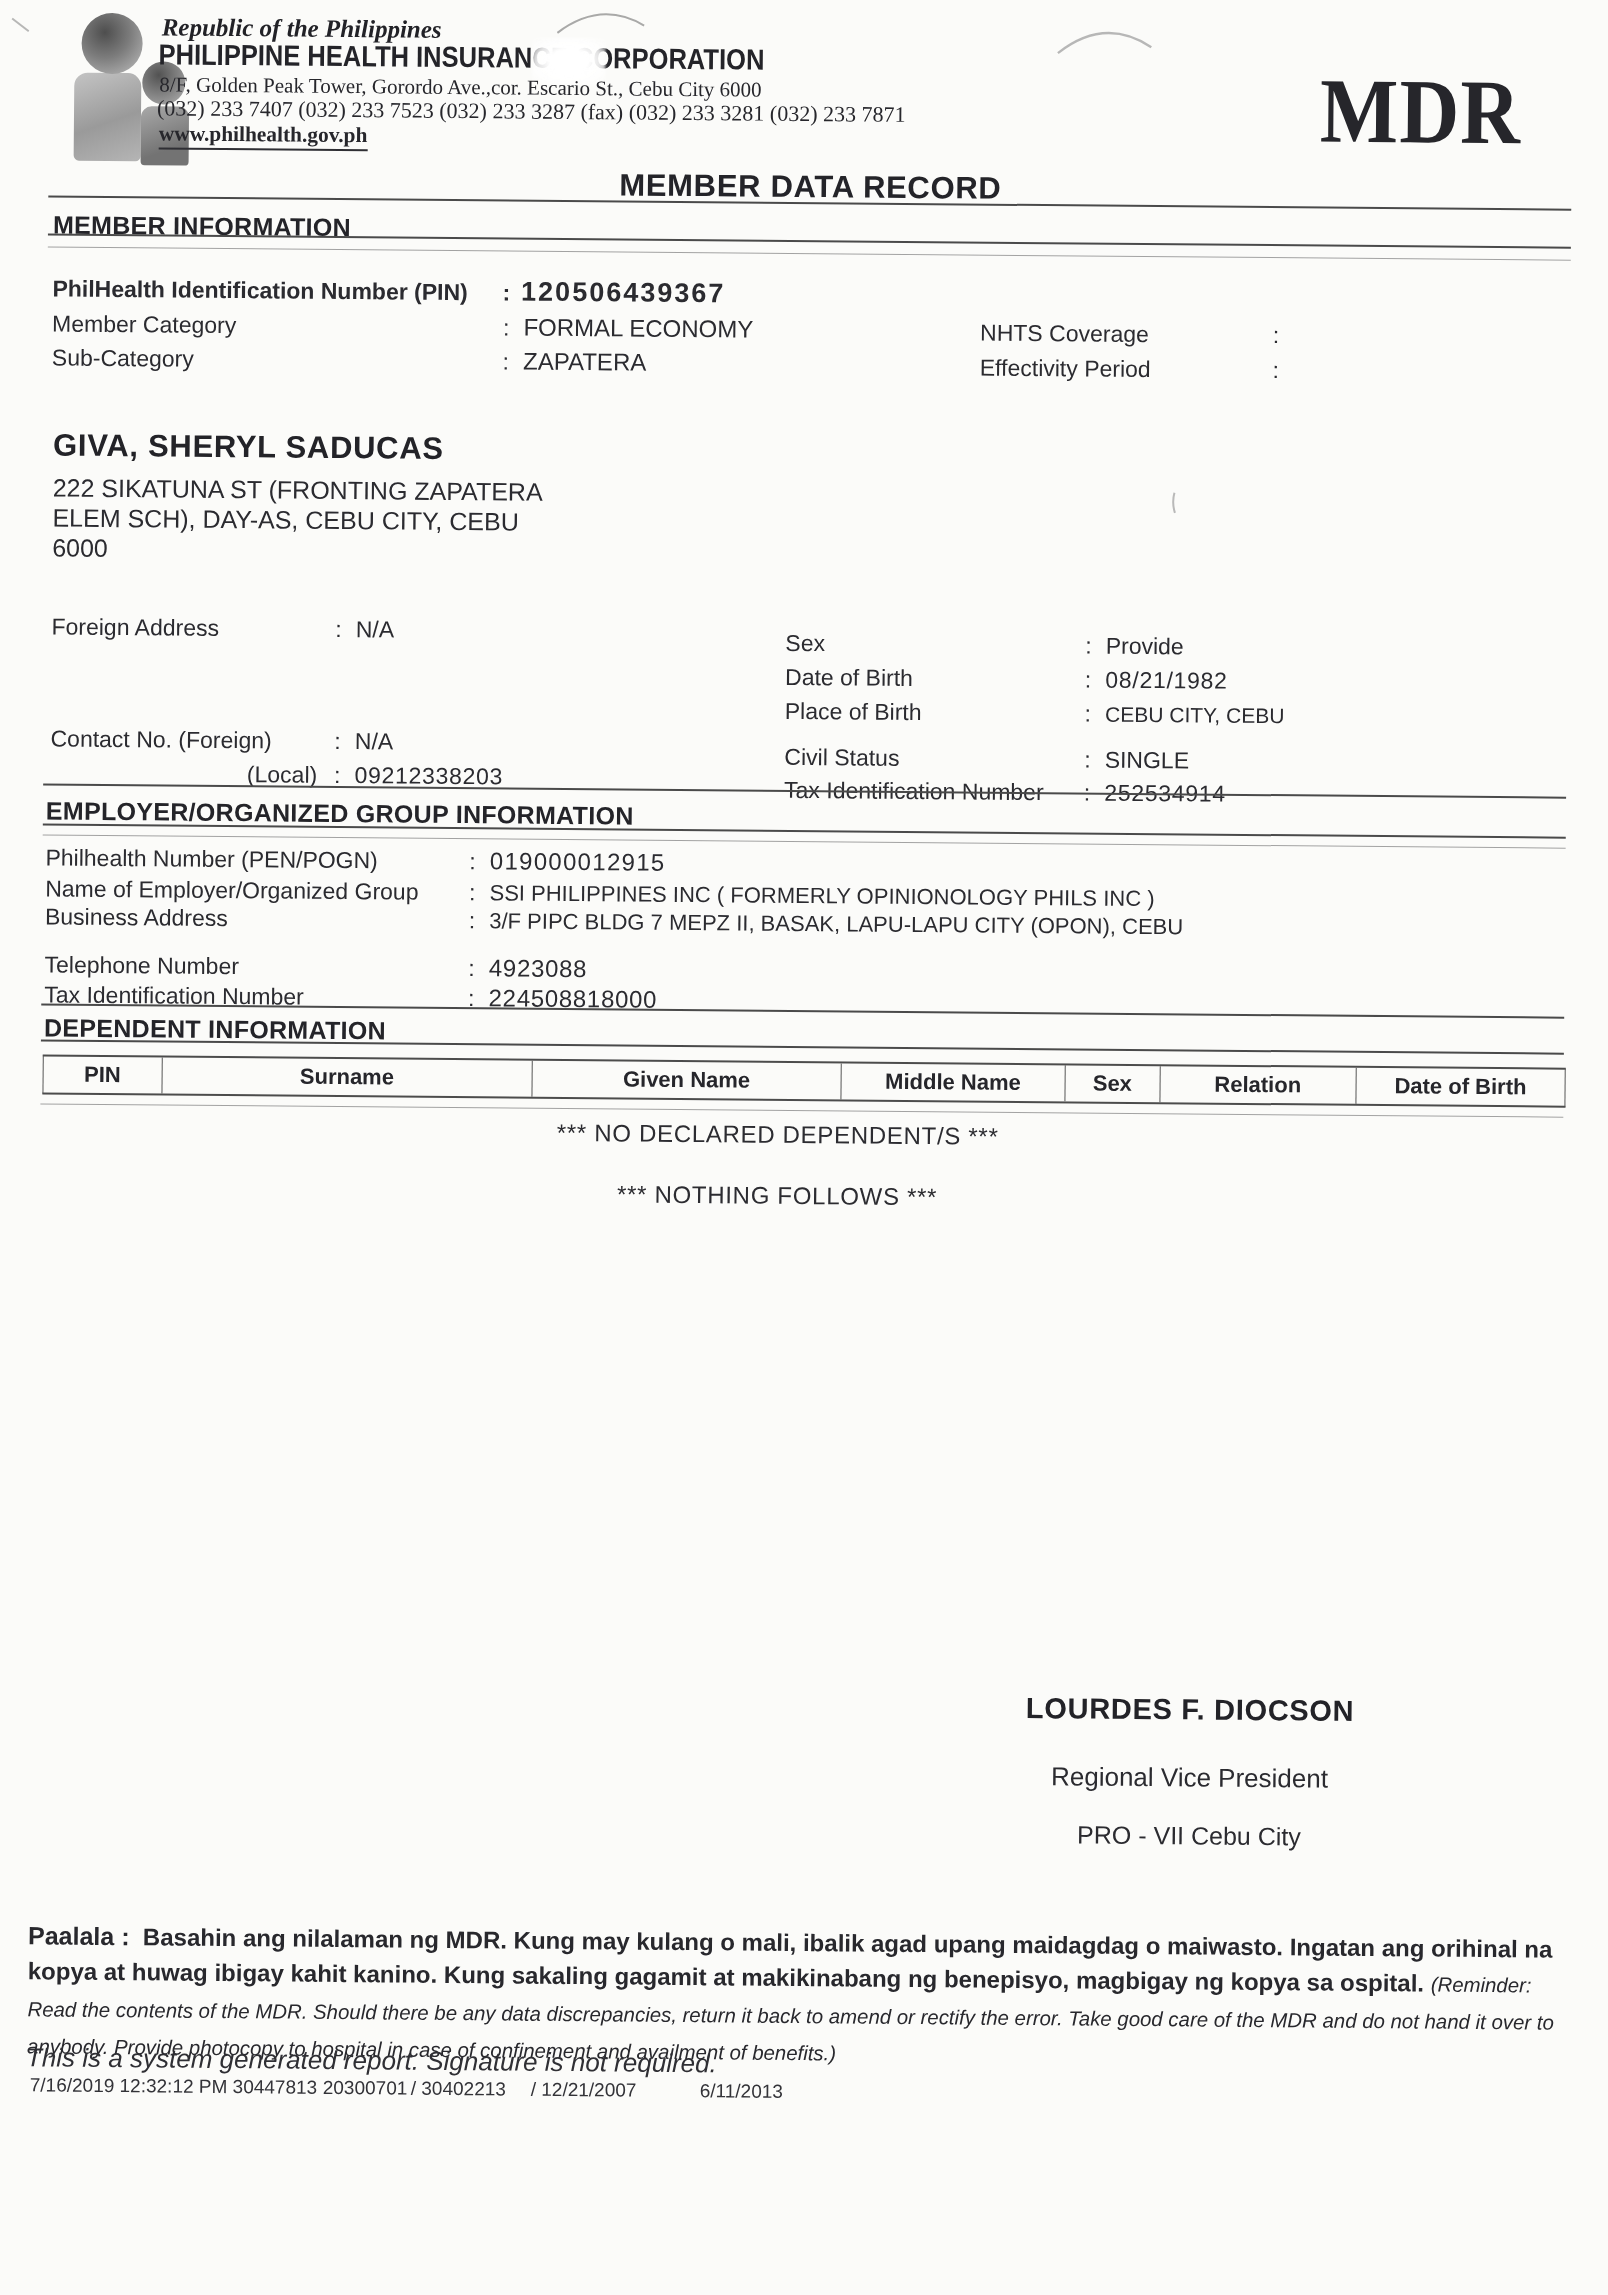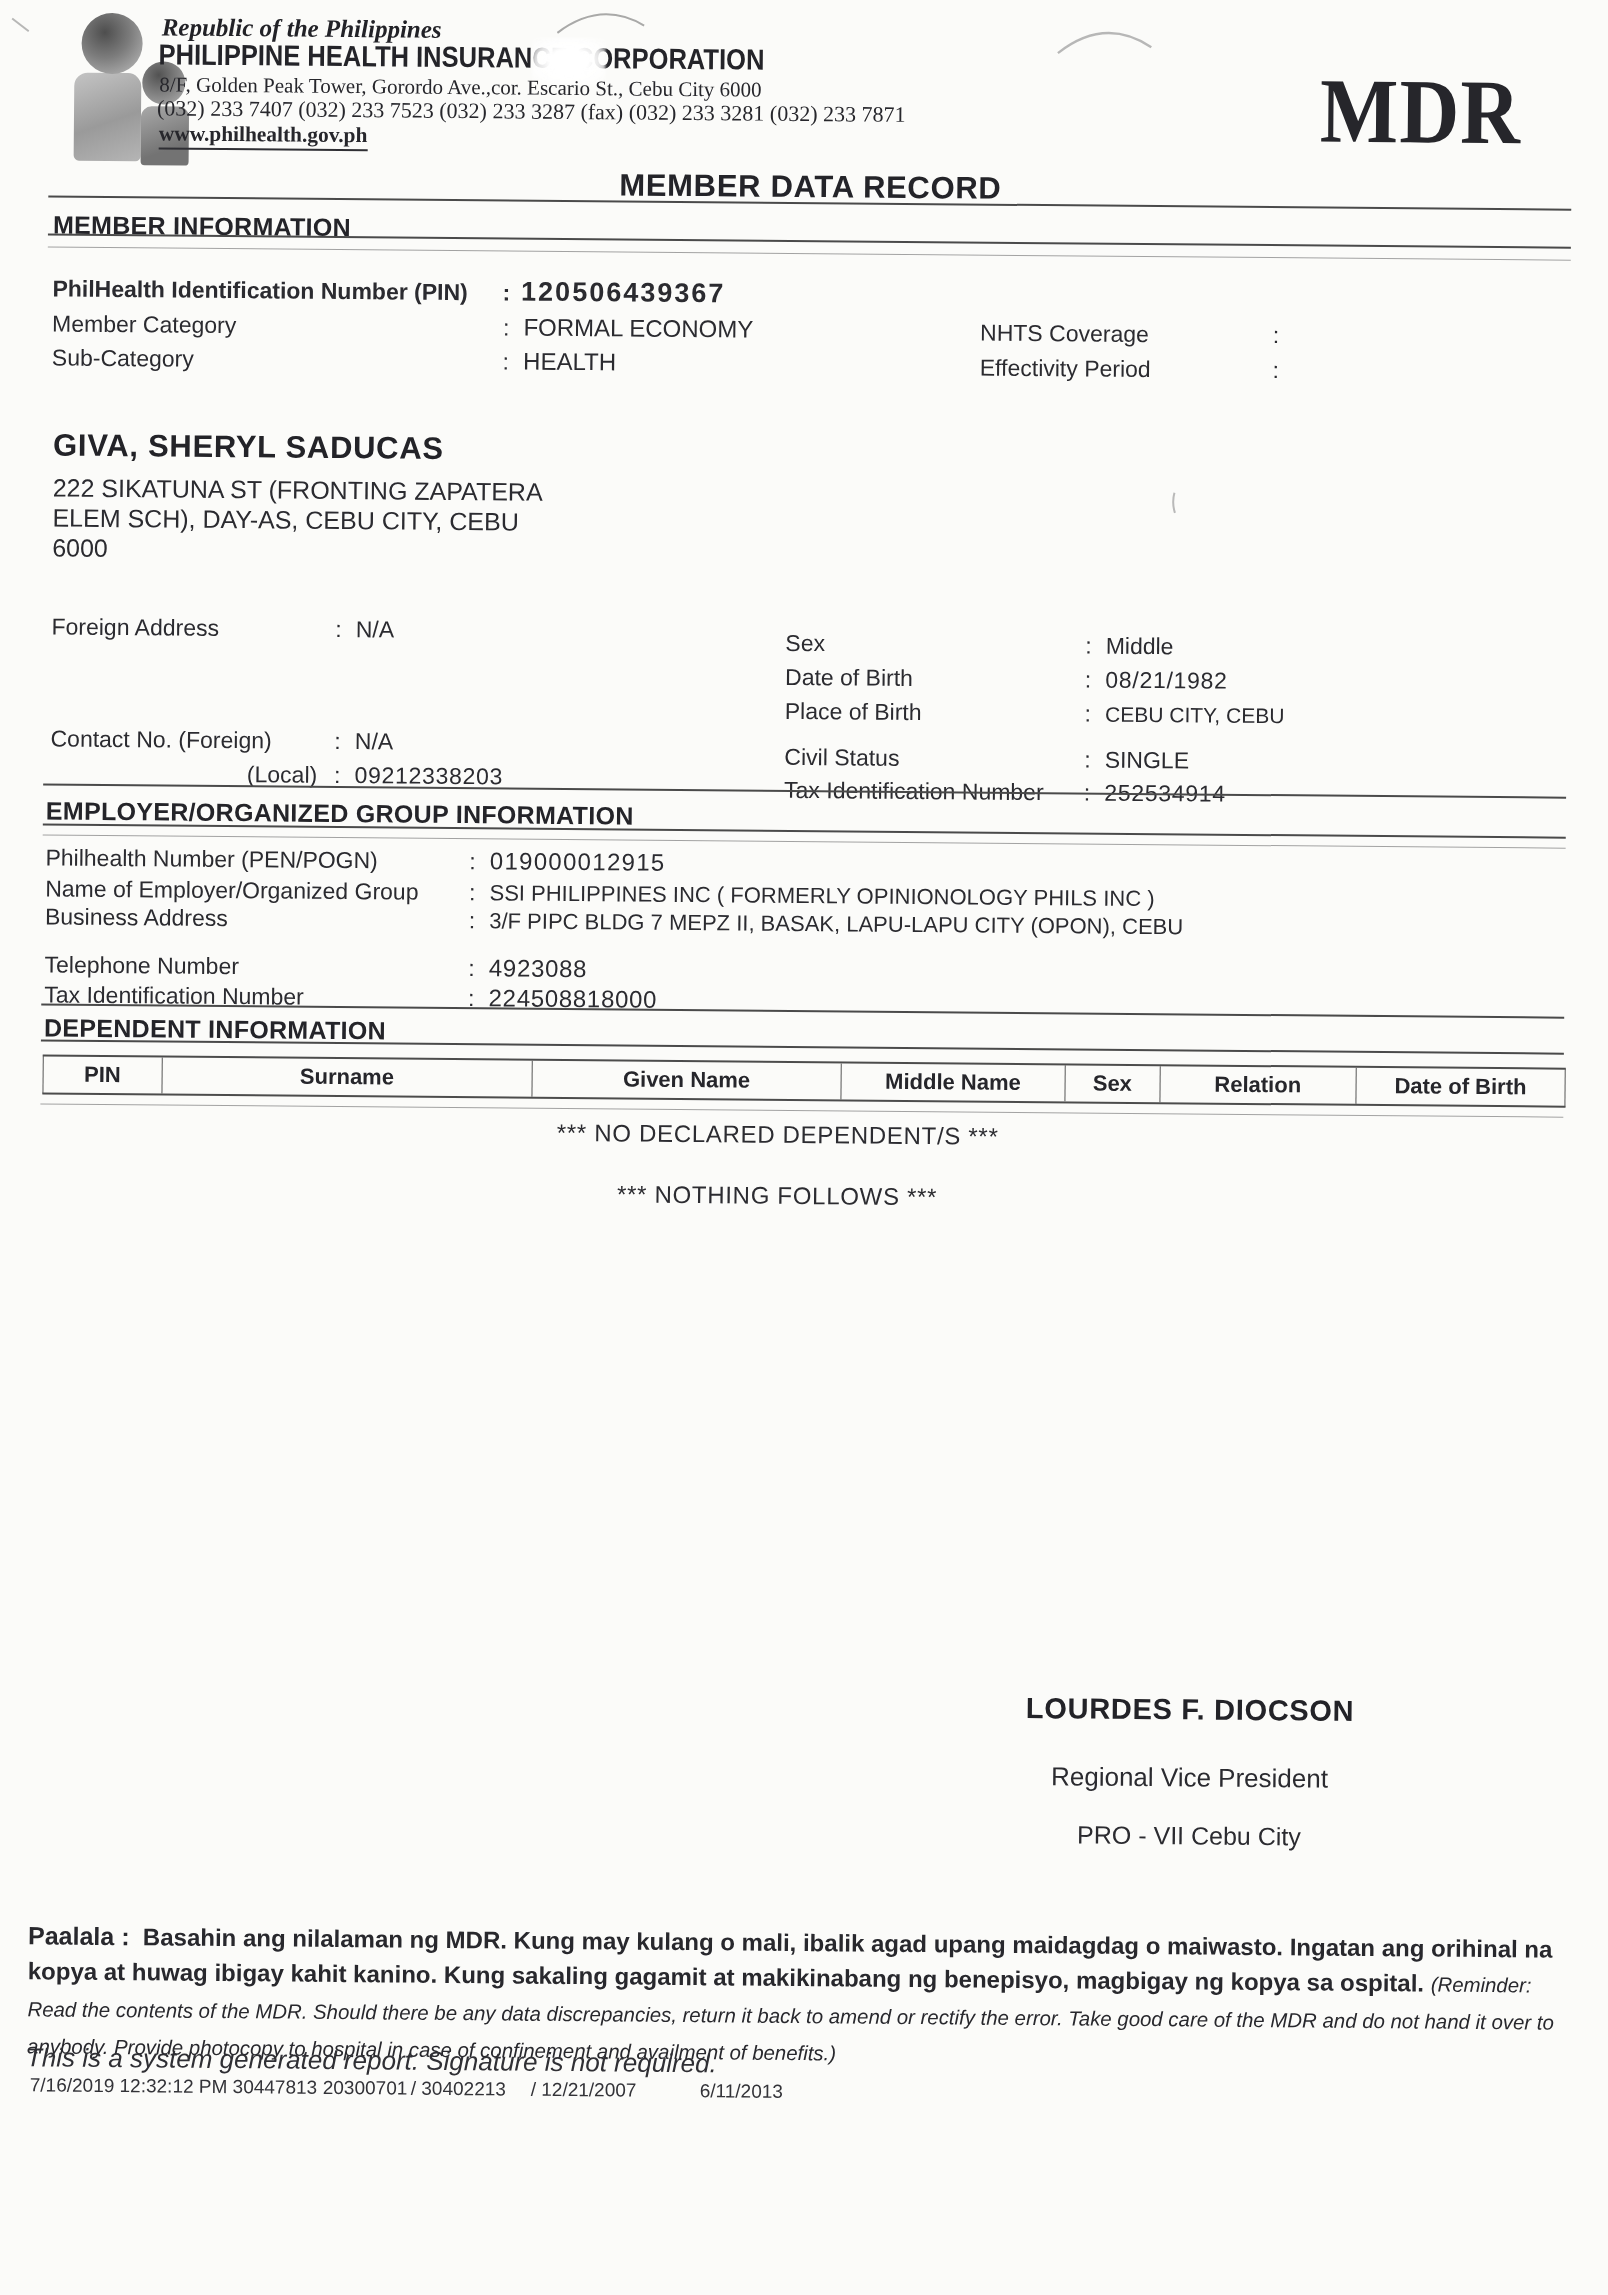--- a/index.html
+++ b/index.html
@@ -148,21 +148,21 @@
     <span class="val">120506439367</span>
   </div>
   <div class="abs fieldrow f-cat" style="top:309px">
     <span class="lbl">Member Category</span>
     <span class="col">:</span>
     <span class="val" style="font-size:24px">FORMAL ECONOMY</span>
   </div>
   <div class="abs fieldrow f-cat" style="top:343px">
     <span class="lbl">Sub-Category</span>
     <span class="col">:</span>
-    <span class="val" style="font-size:24px">HEALTH</span>
+    <span class="val" style="font-size:24px">ZAPATERA</span>
   </div>
   <div class="abs fieldrow f-nhts" style="top:311px">
     <span class="lbl">NHTS Coverage</span>
     <span class="col">:</span>
     <span class="val"></span>
   </div>
   <div class="abs fieldrow f-nhts" style="top:346px">
     <span class="lbl">Effectivity Period</span>
     <span class="col">:</span>
     <span class="val"></span>
@@ -176,21 +176,21 @@
   </div>
 
   <div class="abs fieldrow f-left" style="top:613px">
     <span class="lbl">Foreign Address</span>
     <span class="col">:</span>
     <span class="val">N/A</span>
   </div>
   <div class="abs fieldrow f-right" style="top:623px">
     <span class="lbl">Sex</span>
     <span class="col">:</span>
-    <span class="val">Middle</span>
+    <span class="val">Provide</span>
   </div>
   <div class="abs fieldrow f-right" style="top:657px">
     <span class="lbl">Date of Birth</span>
     <span class="col">:</span>
     <span class="val val-num">08/21/1982</span>
   </div>
   <div class="abs fieldrow f-right" style="top:691px">
     <span class="lbl">Place of Birth</span>
     <span class="col">:</span>
     <span class="val val-sm">CEBU CITY, CEBU</span>

